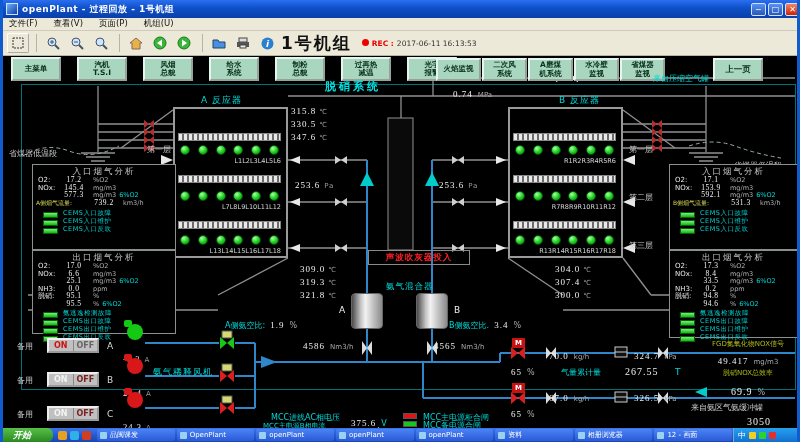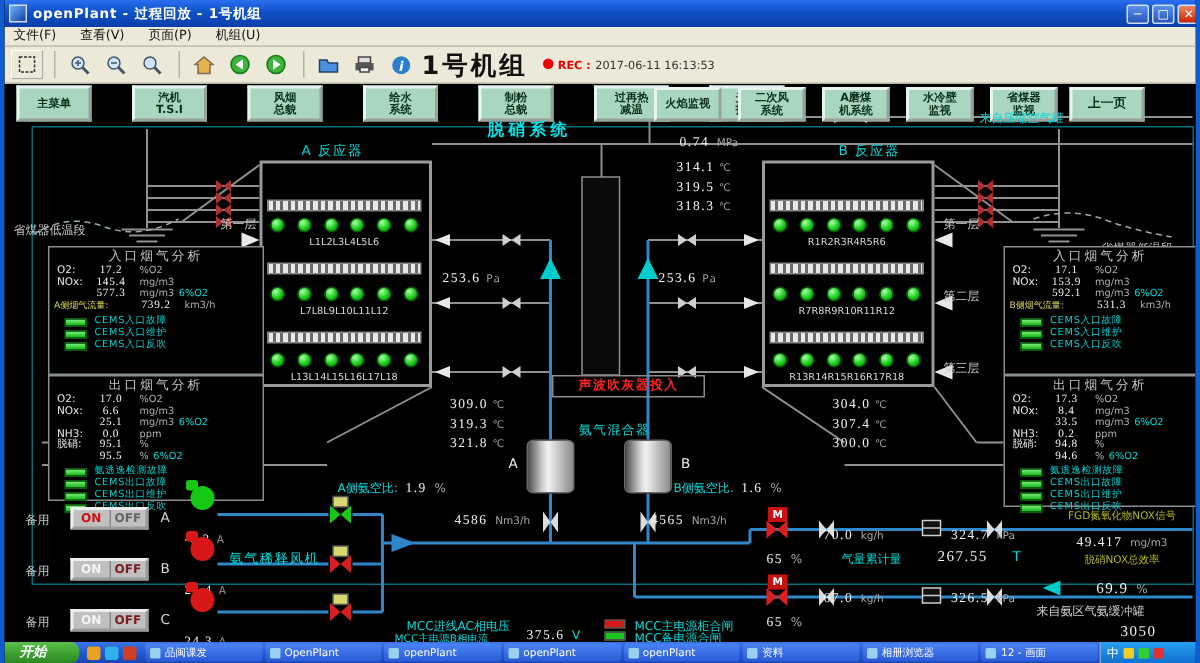--- a/index.html
+++ b/index.html
@@ -23,36 +23,36 @@
 .recwrap{display:flex;align-items:flex-start;margin-left:10px;font-size:7.5px}
 .recdot{width:7px;height:7px;border-radius:50%;background:#e00;margin-right:3px}
 .reclbl{color:#e00;font-weight:bold;margin-right:3px}
 .rectime{color:#333}
 
 .main{position:absolute;top:56px;left:0;width:800px;height:372px;background:#000}
 .main .abs{position:absolute}
 .frame{position:absolute;left:18px;top:28px;width:775px;height:306px;border:1px solid #00707a}
 svg.pipes{position:absolute;left:0;top:0;width:800px;height:372px}
 
-.navrow{position:absolute;top:1px;left:8px;display:flex;gap:27px}
+.navrow{position:absolute;top:1px;left:8px;display:flex;gap:16px}
 .gbtn{width:50px;height:24px;background:#a9d6bf;border:2px outset #e6f6ee;font-size:7.5px;line-height:8.5px;color:#08301c;text-align:center;display:flex;flex-direction:column;justify-content:center;font-weight:bold}
-.tealrow{position:absolute;top:2px;left:433px;display:flex;gap:11px}
+.tealrow{position:absolute;top:2px;left:433px;display:flex;gap:1px}
 .tealrow .gbtn{width:45px;height:23px}
 .prevbtn{width:50px;height:23px;background:#a9d6bf;border:2px outset #e6f6ee;font-size:8.5px;color:#08301c;font-weight:bold;text-align:center;line-height:19px}
 .pagetitle{position:absolute;top:23px;left:322px;color:#00e0e0;font-size:11px;font-weight:bold;letter-spacing:3px}
 
 .cy{color:#00d8d8}.wh{color:#f0f0f0}.gy{color:#a8a8a8}
 .t8{font-size:8px}.t7{font-size:7px}.t9{font-size:9px}.t10{font-size:10px}
 .num{font-family:Liberation Serif, serif;letter-spacing:1px}
 
 .reactor{position:absolute;top:51px;width:115px;height:151px;border:2px solid #9a9a9a;background:#000}
 .cat{position:absolute;left:3px;width:103px;height:8px;background:repeating-linear-gradient(90deg,#e8e8e8 0 3px,#6a6a6a 3px 5px);border:1px solid #888}
 .ledrow6{position:absolute;left:3px;width:103px;display:flex;justify-content:space-between;padding:0 2px}
 .led{width:10px;height:10px;border-radius:50%;background:radial-gradient(circle at 35% 30%,#aaffaa,#19cc19 55%,#0a7a0a);border:1px solid #0a550a}
-.lblrow6{position:absolute;left:3px;width:103px;display:flex;justify-content:center;font-size:6.5px;color:#d8d8d8}
+.lblrow6{position:absolute;left:3px;width:103px;display:flex;justify-content:flex-end;font-size:6.5px;color:#d8d8d8}
 .tempcol{position:absolute;width:62px;line-height:10px;white-space:nowrap}
 .tempcol .u{font-size:7px;color:#9a9a9a;margin-left:3px}
 .tempcol .v{font-size:9px;color:#f2f2f2;letter-spacing:1px}
 .dplbl{position:absolute;font-size:9px;color:#f2f2f2;letter-spacing:1px}
 .dplbl .u{font-size:7px;color:#9a9a9a}
 .laylbl{position:absolute;width:44px;font-size:8px;color:#cfcfcf;text-align:right}
 .laylbl.rt{text-align:left}
 .econ{position:absolute;font-size:8px;color:#c8c8c8}
 .rname{position:absolute;font-size:9px;color:#00d8d8;letter-spacing:1px}
 
@@ -467,24 +467,24 @@
       <div class="lblrow6" style="top:138px">
           <span>R13</span>
           <span>R14</span>
           <span>R15</span>
           <span>R16</span>
           <span>R17</span>
           <span>R18</span>
         </div>
     </div>
 
-    <div class="tempcol" style="left:448px;top:48px">
-        <div><span class="v num">314.1</span><span class="u">℃</span></div>
-        <div><span class="v num">319.5</span><span class="u">℃</span></div>
-        <div><span class="v num">318.3</span><span class="u">℃</span></div>
+    <div class="tempcol" style="left:288px;top:48px">
+        <div><span class="v num">315.8</span><span class="u">℃</span></div>
+        <div><span class="v num">330.5</span><span class="u">℃</span></div>
+        <div><span class="v num">347.6</span><span class="u">℃</span></div>
       </div>
     <div class="tempcol" style="left:297px;top:206px">
         <div><span class="v num">309.0</span><span class="u">℃</span></div>
         <div><span class="v num">319.3</span><span class="u">℃</span></div>
         <div><span class="v num">321.8</span><span class="u">℃</span></div>
       </div>
     <div class="tempcol" style="left:552px;top:206px">
         <div><span class="v num">304.0</span><span class="u">℃</span></div>
         <div><span class="v num">307.4</span><span class="u">℃</span></div>
         <div><span class="v num">300.0</span><span class="u">℃</span></div>
@@ -711,21 +711,21 @@
     <div class="sootbox">声波吹灰器投入</div>
     <div class="abs cy" style="left:383px;top:225px;font-size:8.5px;letter-spacing:1px">氨气混合器</div>
     <div class="tank" style="left:348px"></div>
     <div class="tank" style="left:413px"></div>
     <div class="abs wh t9" style="left:336px;top:249px">A</div>
     <div class="abs wh t9" style="left:451px;top:249px">B</div>
     <div class="abs" style="left:222px;top:257px">
       <span class="cy t8">A侧氨空比:</span> <span class="wh t9 num">1.9</span> <span class="gy t8">%</span>
     </div>
     <div class="abs" style="left:446px;top:257px">
-      <span class="cy t8">B侧氨空比.</span> <span class="wh t9 num">1.6</span> <span class="gy t8">%</span>
+      <span class="cy t8">B侧氨空比.</span> <span class="wh t9 num">3.4</span> <span class="gy t8">%</span>
     </div>
     <div class="abs" style="left:300px;top:278px">
       <span class="wh t9 num">4586</span> <span class="gy t7">Nm3/h</span>
     </div>
     <div class="abs" style="left:431px;top:278px">
       <span class="wh t9 num">4565</span> <span class="gy t7">Nm3/h</span>
     </div>
 
     <div class="fanrows">
         <div class="fanrow">

